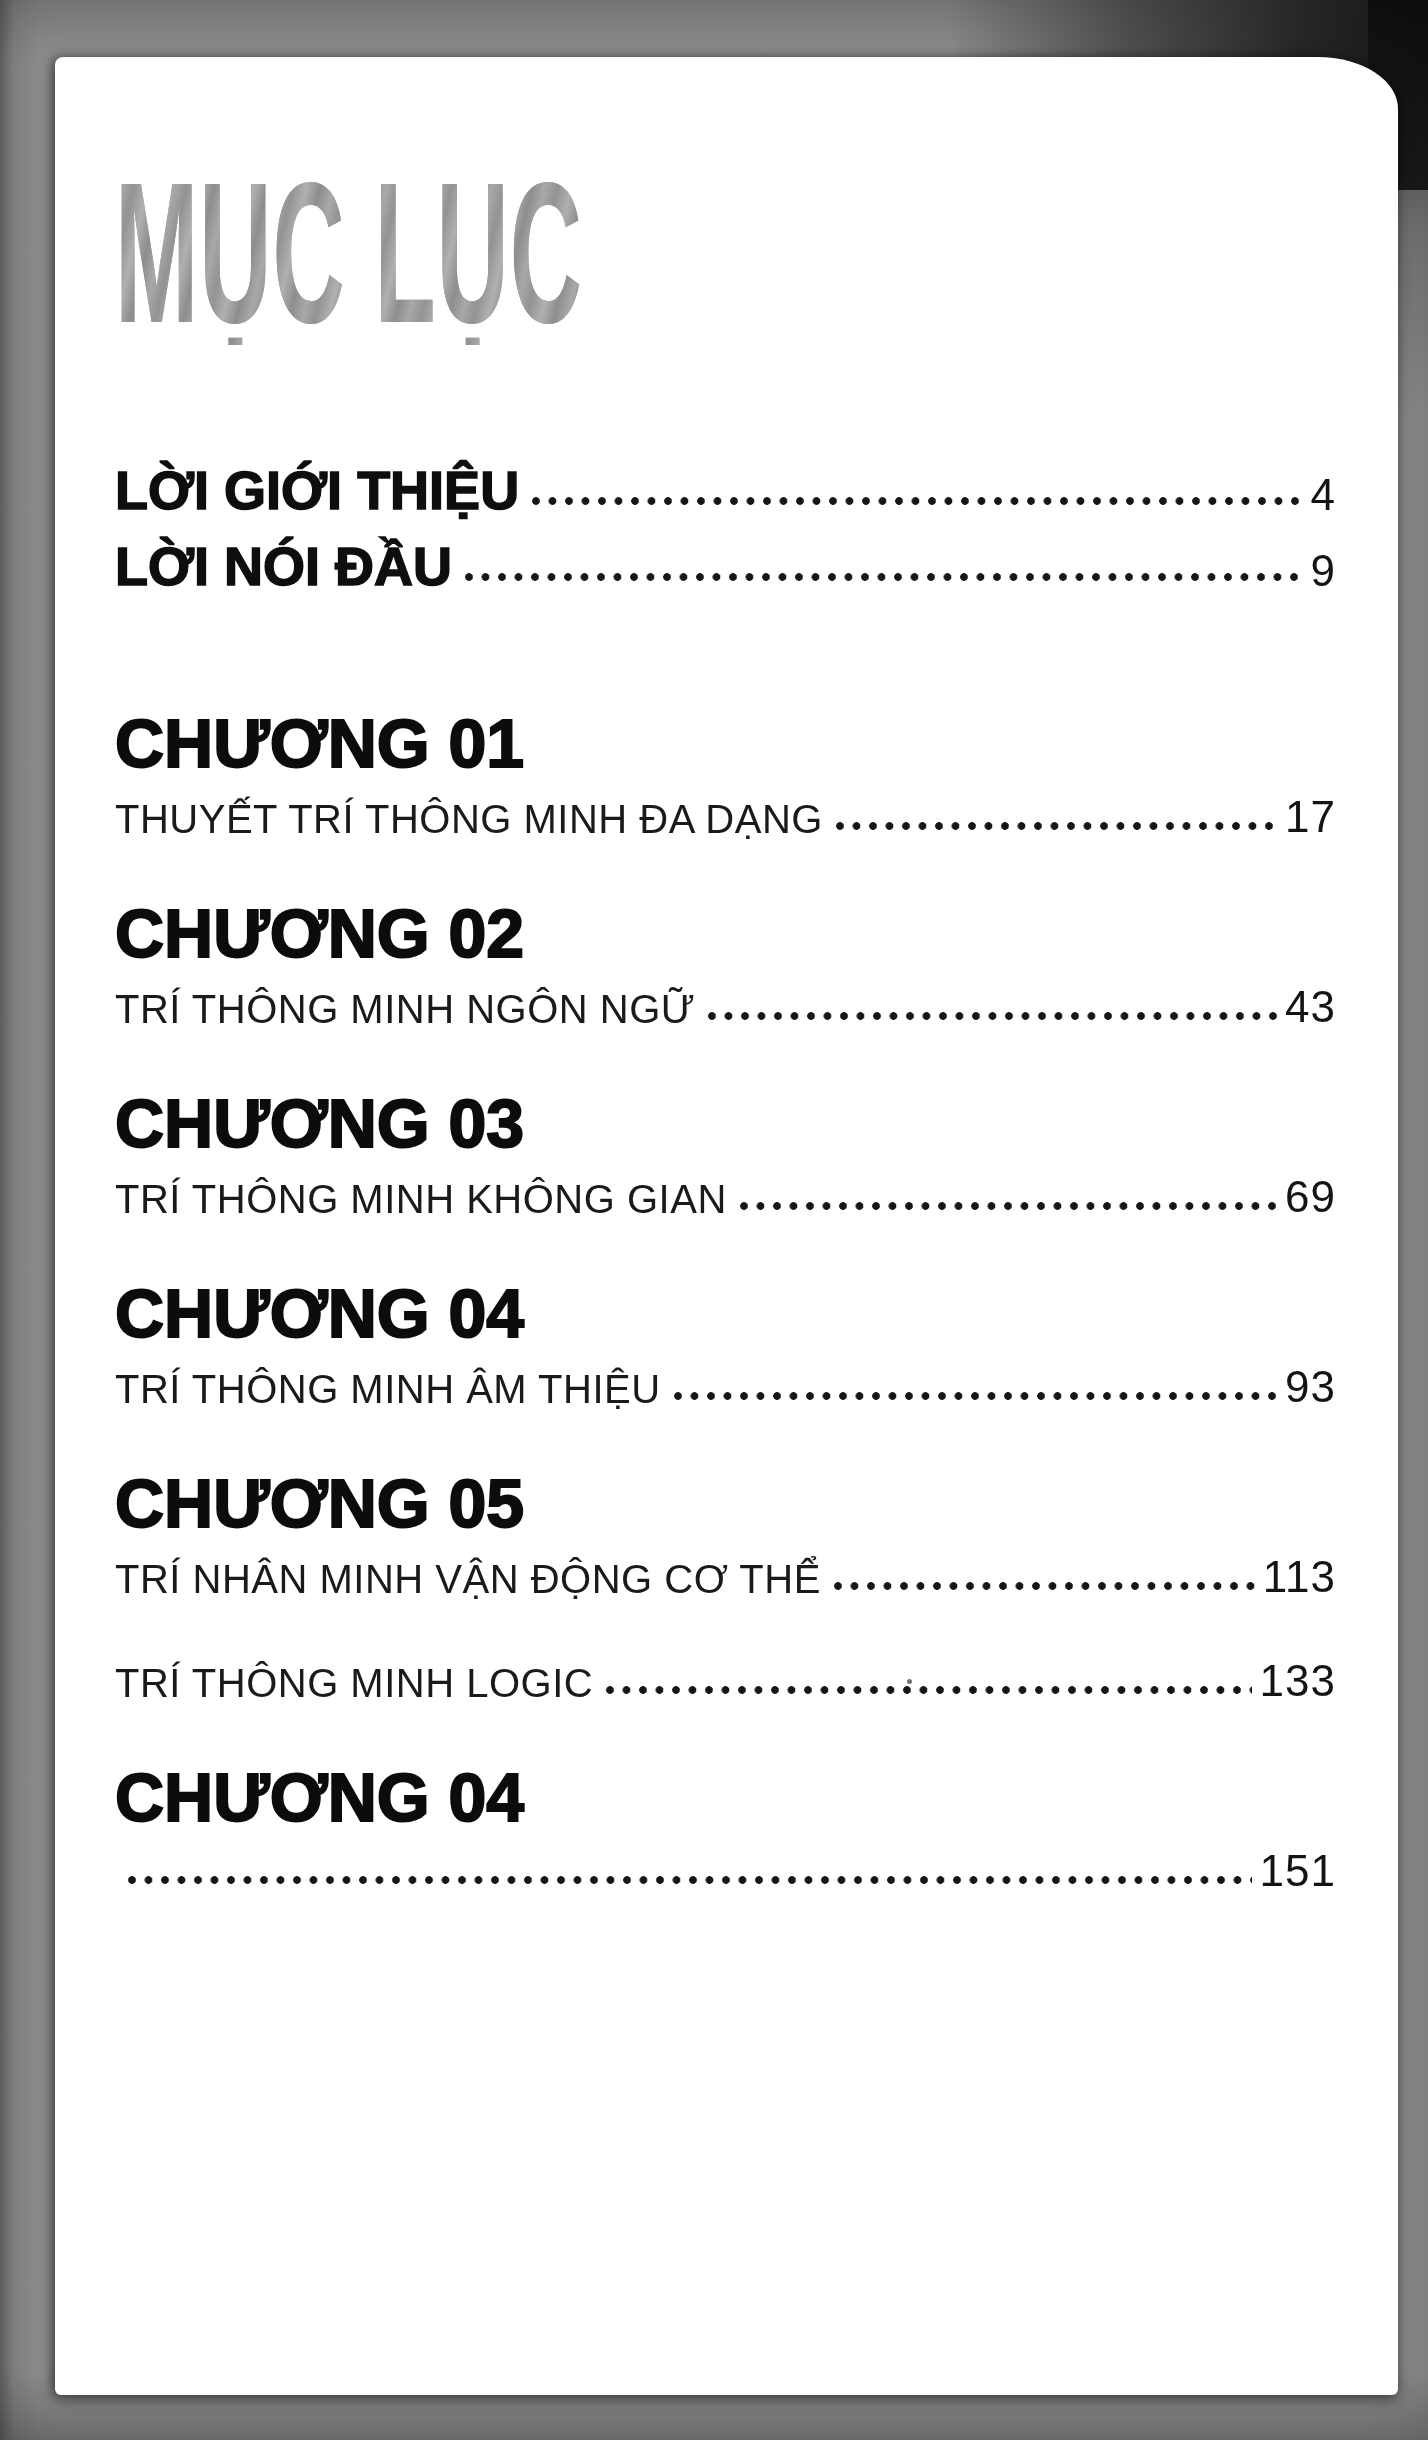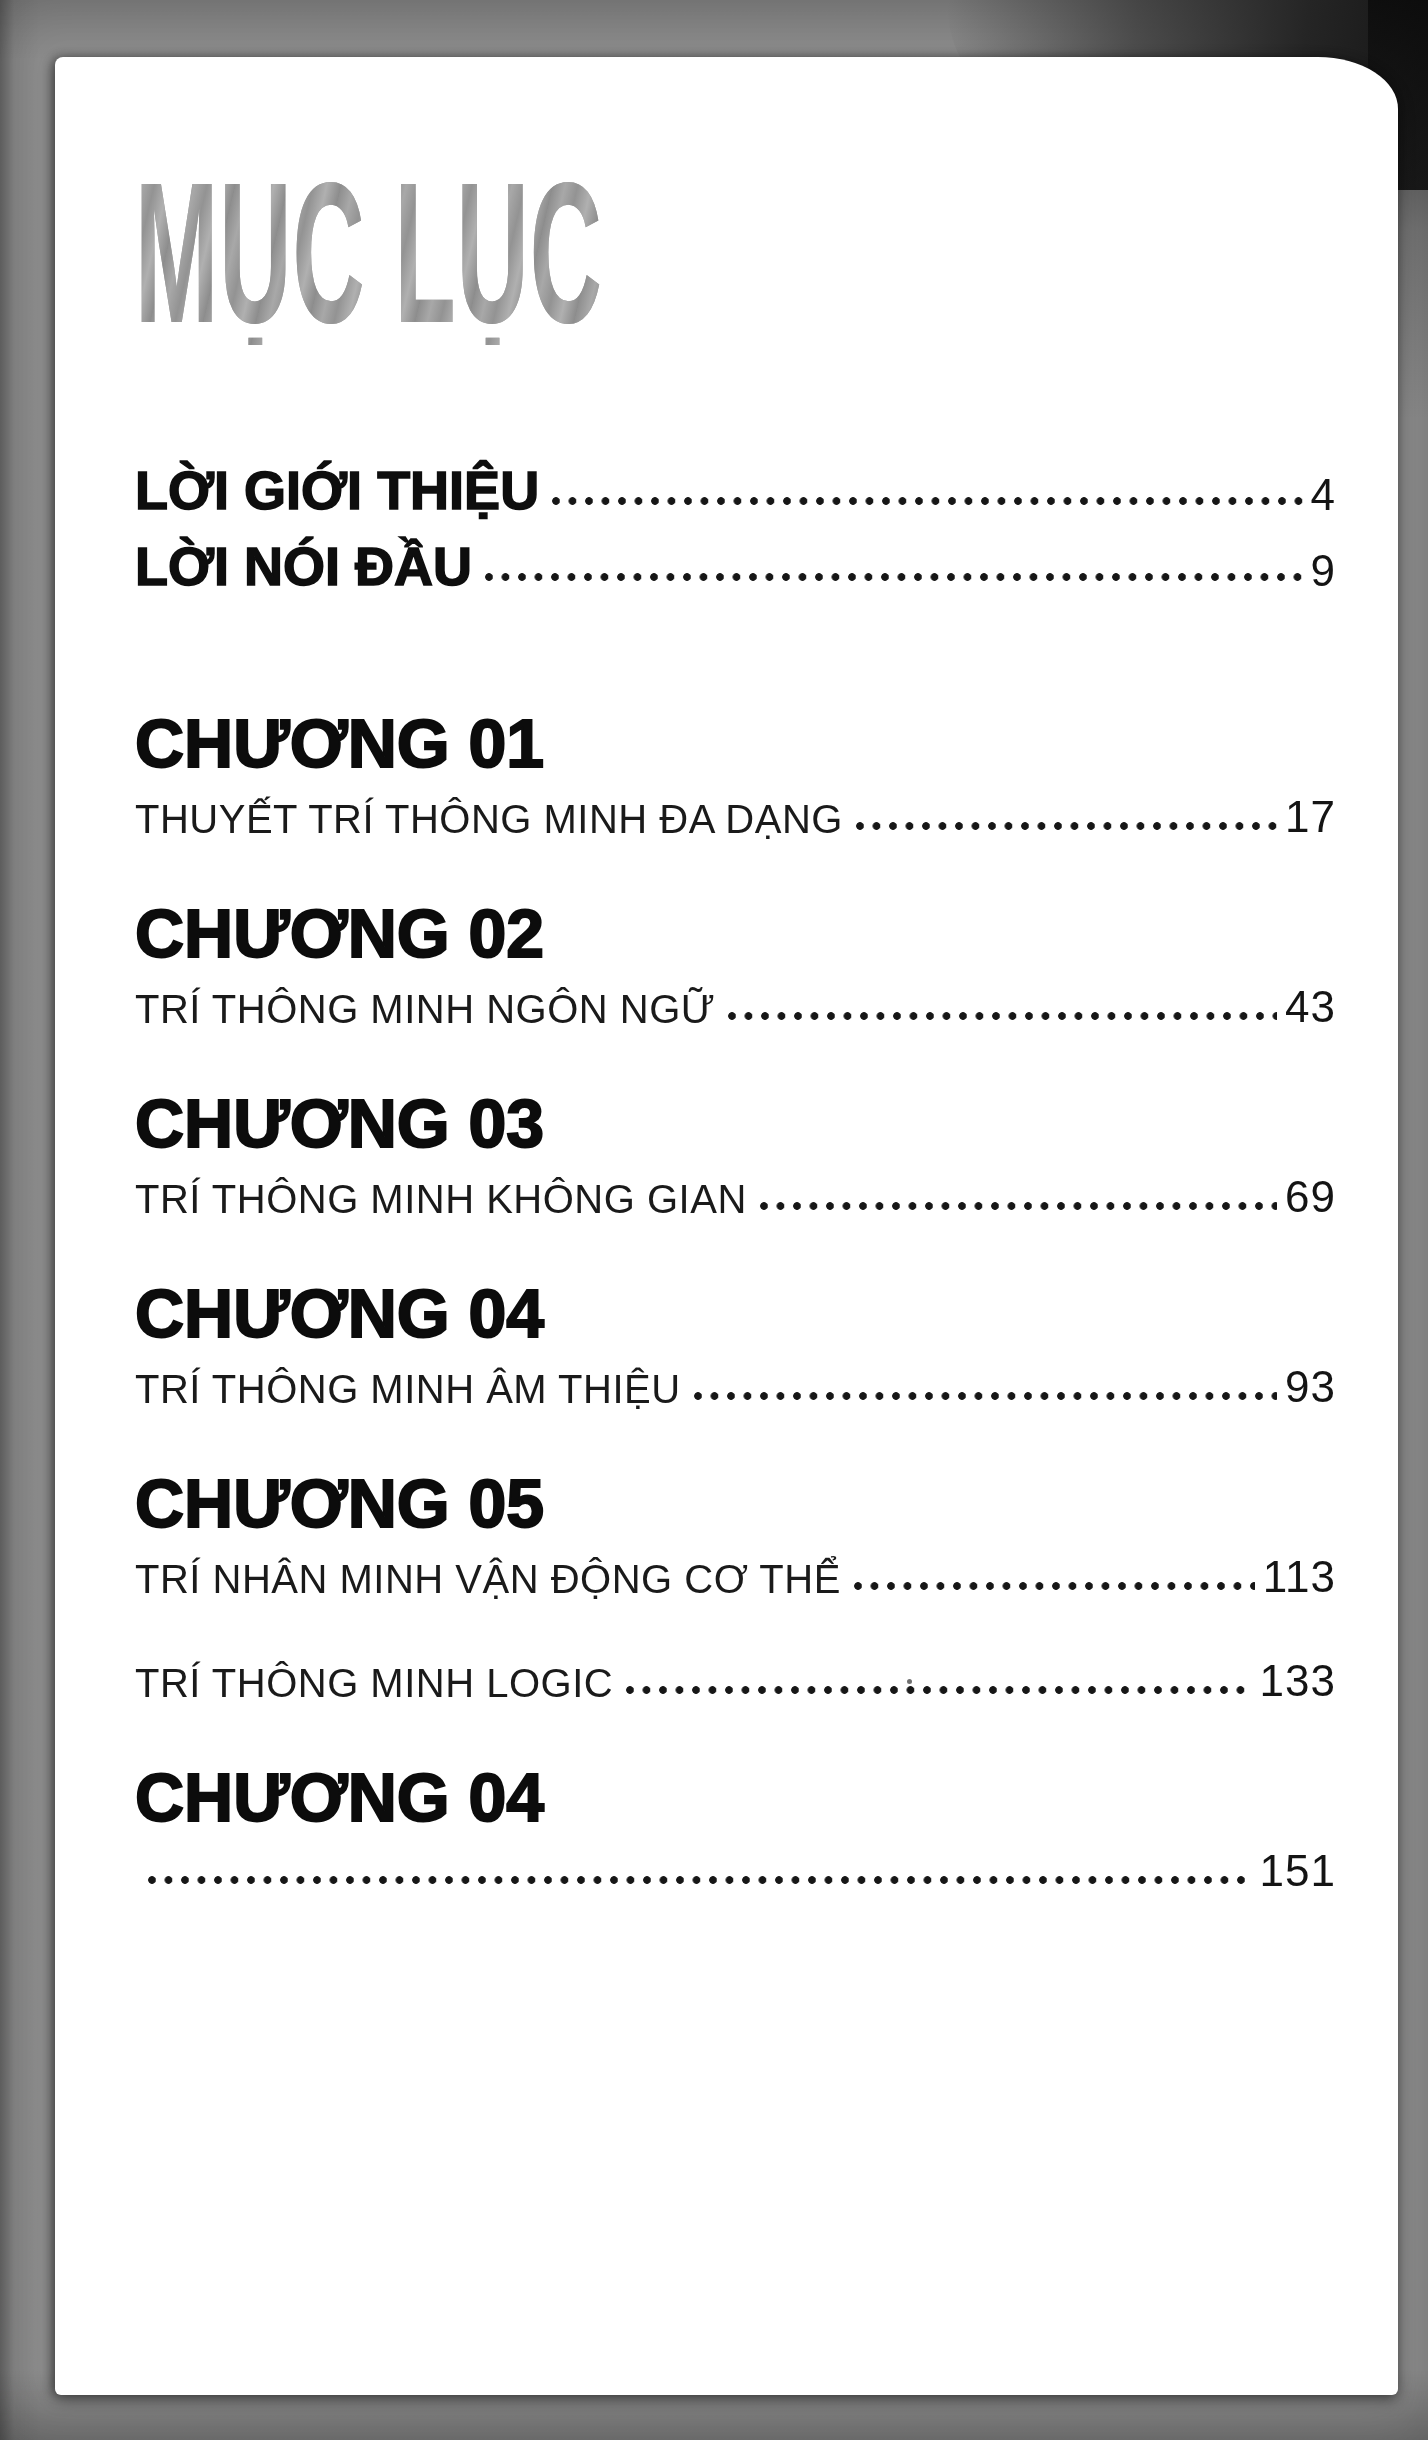--- a/index.html
+++ b/index.html
@@ -32,21 +32,21 @@
     width:60px; height:420px;
     background: linear-gradient(to bottom, rgba(10,10,10,0.8), rgba(40,40,40,0.25) 55%, rgba(0,0,0,0) 100%);
   }
   
   .paper {
     position:absolute; left:55px; top:57px; right:30px; bottom:45px;
     background:#ffffff;
     border-radius: 8px 80px 6px 6px / 8px 52px 6px 6px;
     box-shadow: -3px 0 10px rgba(0,0,0,0.35), 0 5px 16px rgba(0,0,0,0.40);
   }
-  .content { padding:104px 62px 0 80px; }
+  .content { padding:104px 62px 0 60px; }
 
   
   .page-title {
     font-size:200px;
     font-weight:bold;
     line-height:0.92;
     letter-spacing:2px;
     white-space:nowrap;
     transform:scaleX(0.50);
     transform-origin:left top;

